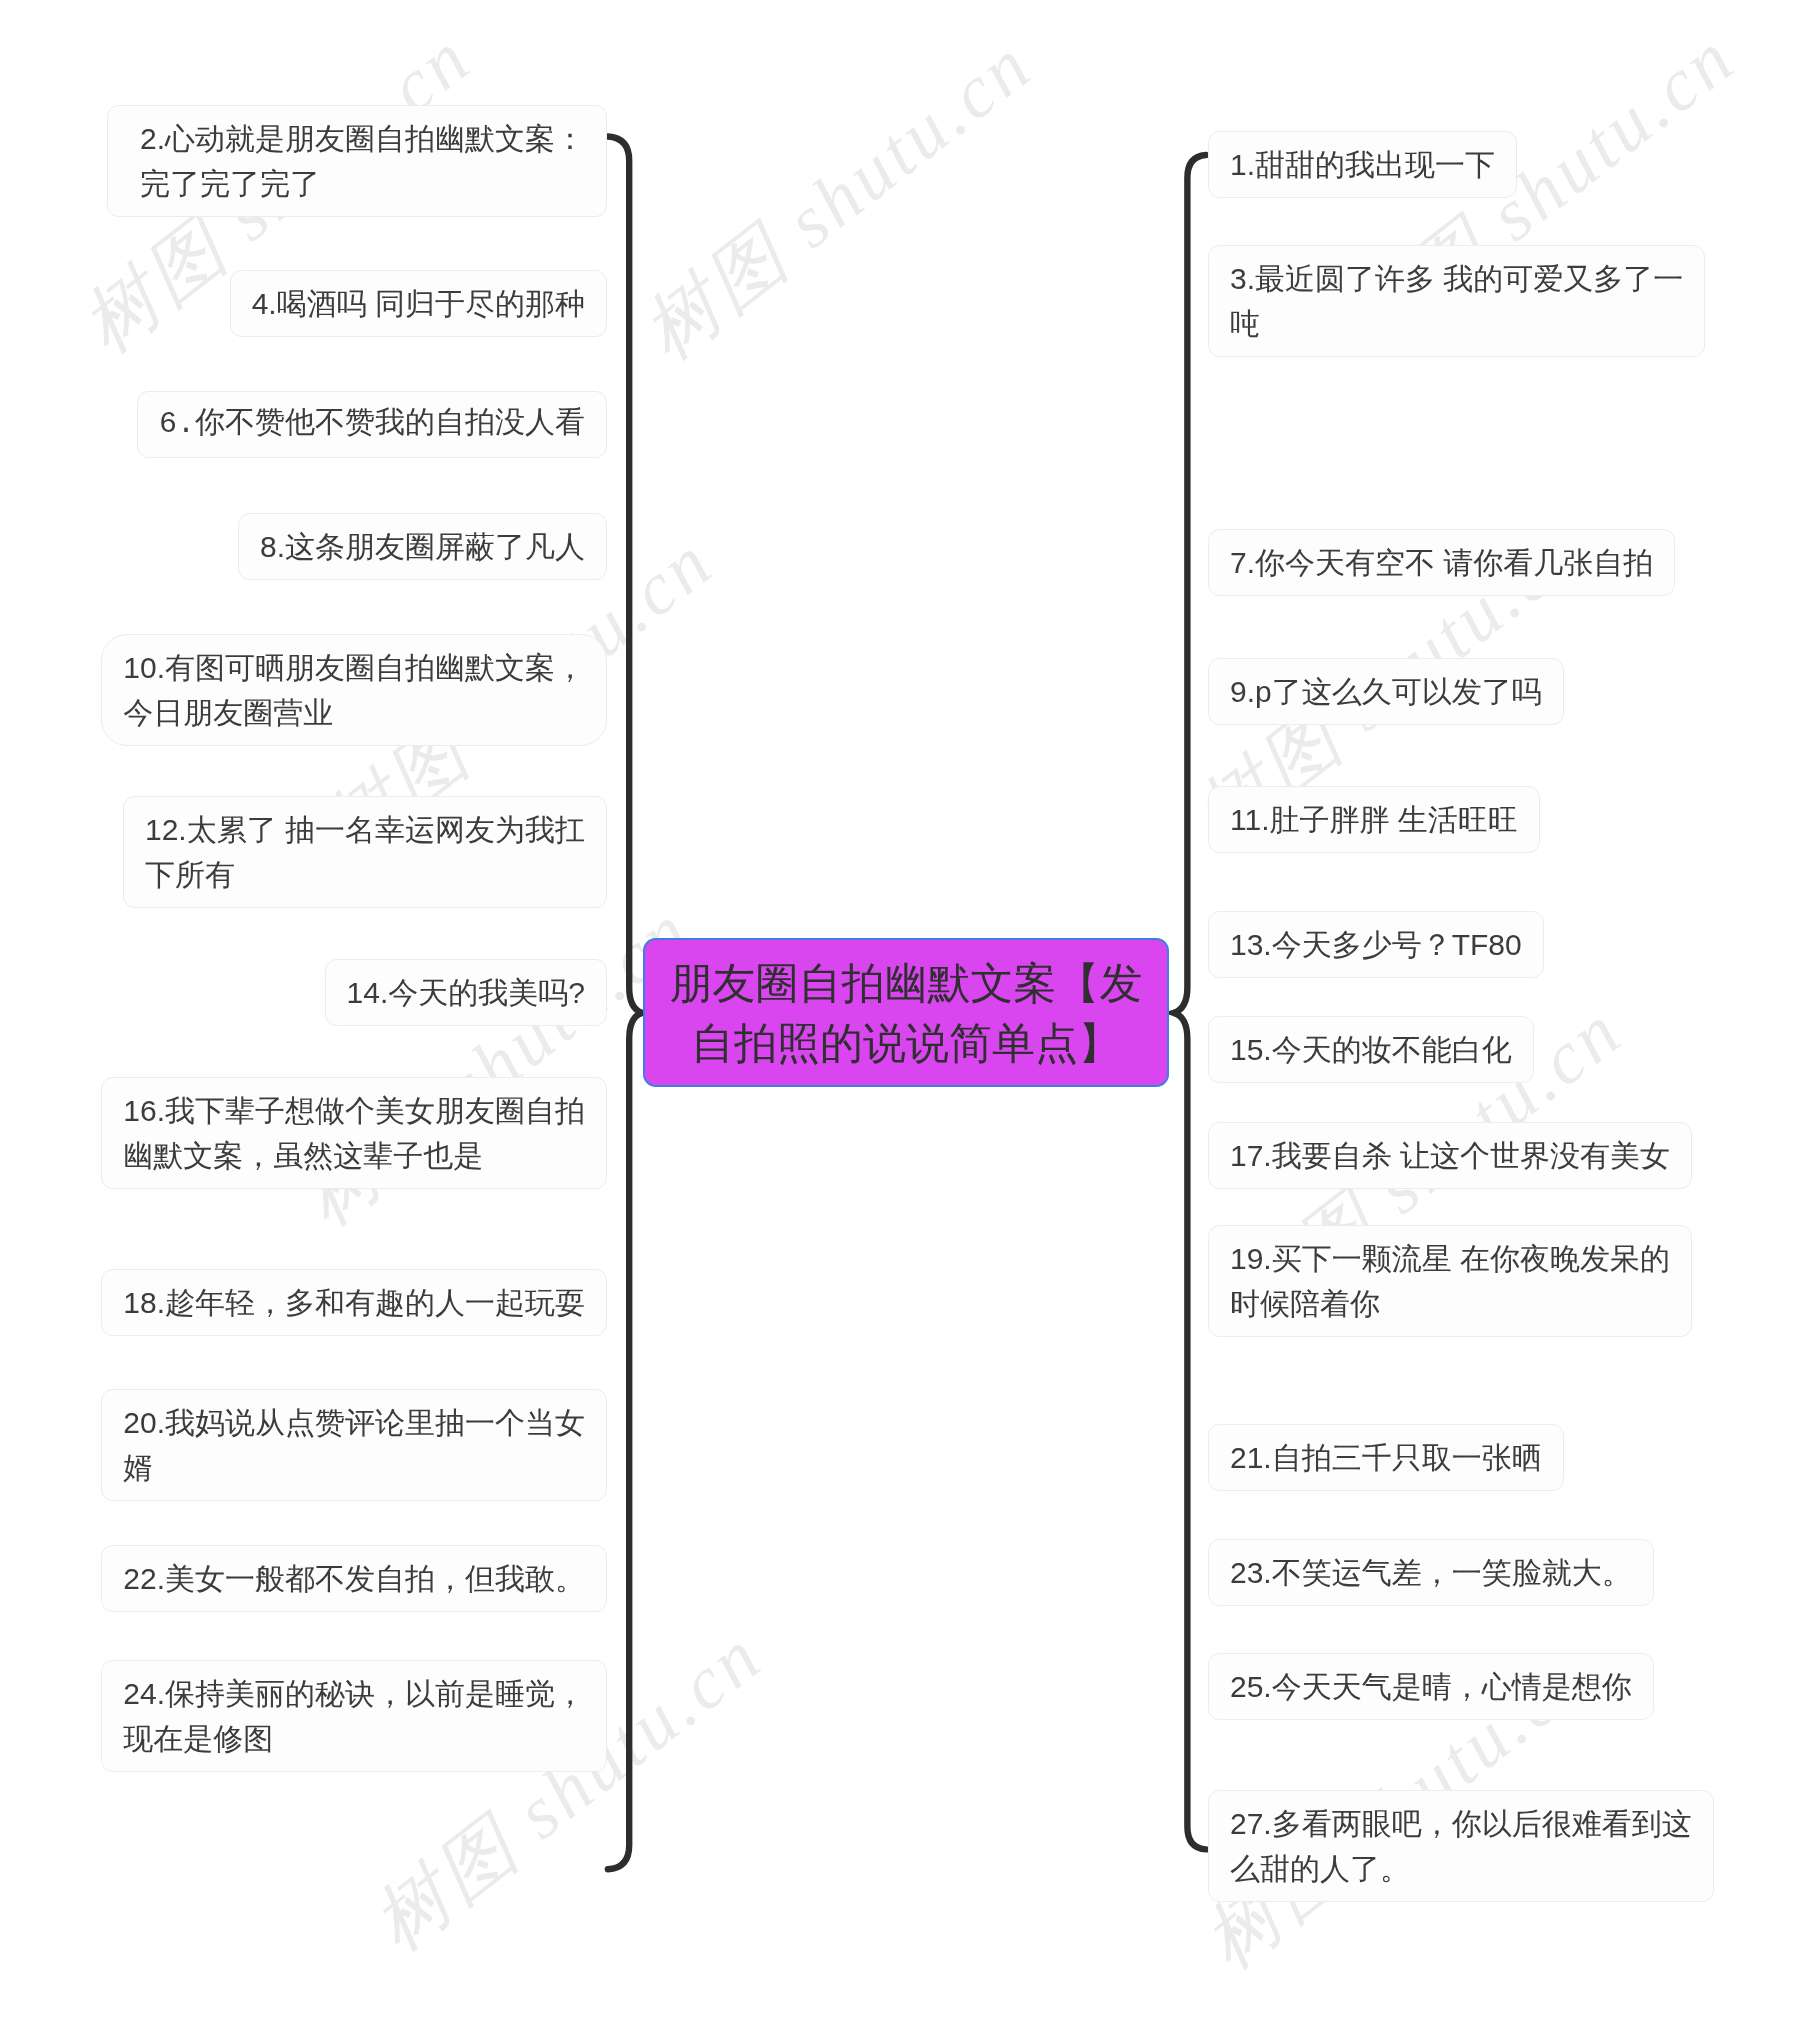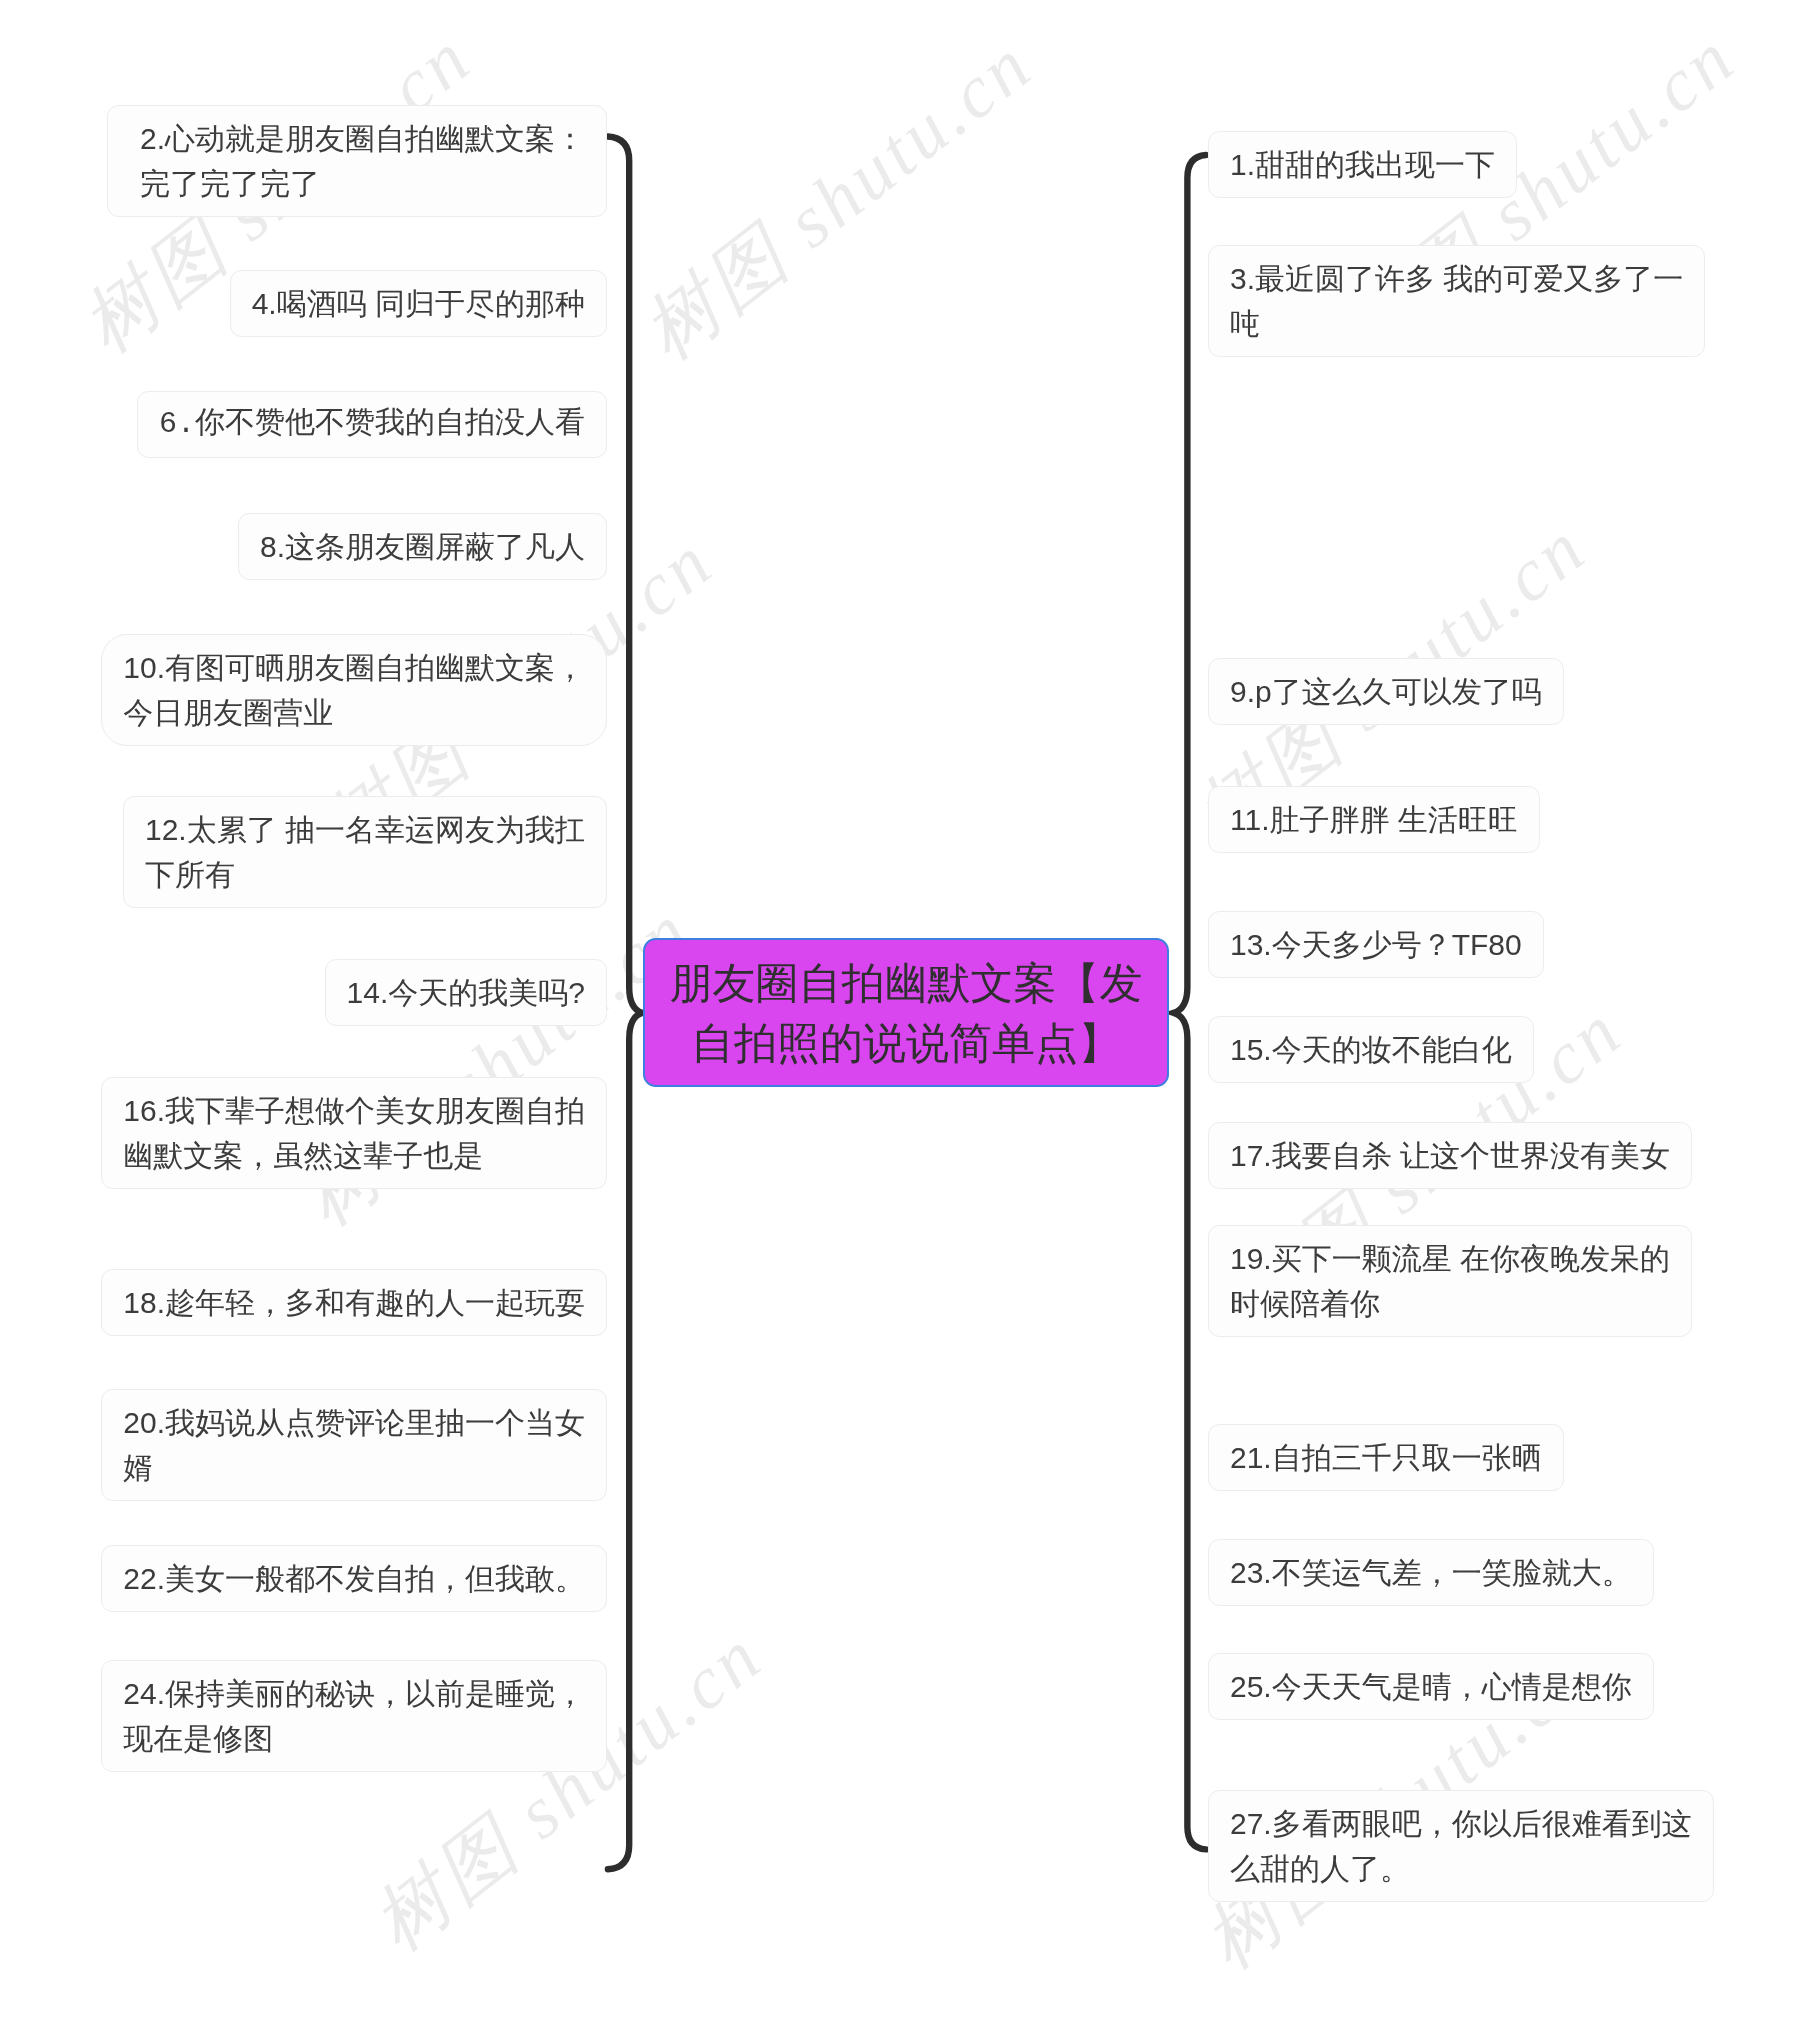--- a/index.html
+++ b/index.html
@@ -106,20 +106,21 @@
   <div class="node left-col" style="top:1269px; right:1211px;">18.趁年轻，多和有趣的人一起玩耍</div>
   <div class="node left-col" style="top:1389px; right:1211px;">20.我妈说从点赞评论里抽一个当女
 婿</div>
   <div class="node left-col" style="top:1545px; right:1211px;">22.美女一般都不发自拍，但我敢。</div>
   <div class="node left-col" style="top:1660px; right:1211px;">24.保持美丽的秘诀，以前是睡觉，
 现在是修图</div>
 
   <div class="node right-col" style="top:131px;  left:1208px;">1.甜甜的我出现一下</div>
   <div class="node right-col" style="top:245px;  left:1208px;">3.最近圆了许多 我的可爱又多了一
 吨</div>
+  <div class="node right-col" style="top:529px;  left:1208px;">7.你今天有空不 请你看几张自拍</div>
   <div class="node right-col" style="top:658px;  left:1208px;">9.p了这么久可以发了吗</div>
   <div class="node right-col" style="top:786px; left:1208px;">11.肚子胖胖 生活旺旺</div>
   <div class="node right-col" style="top:911px; left:1208px;">13.今天多少号？TF80</div>
   <div class="node right-col" style="top:1016px; left:1208px;">15.今天的妆不能白化</div>
   <div class="node right-col" style="top:1122px; left:1208px;">17.我要自杀 让这个世界没有美女</div>
   <div class="node right-col" style="top:1225px; left:1208px;">19.买下一颗流星 在你夜晚发呆的
 时候陪着你</div>
   <div class="node right-col" style="top:1424px; left:1208px;">21.自拍三千只取一张晒</div>
   <div class="node right-col" style="top:1539px; left:1208px;">23.不笑运气差，一笑脸就大。</div>
   <div class="node right-col" style="top:1653px; left:1208px;">25.今天天气是晴，心情是想你</div>

